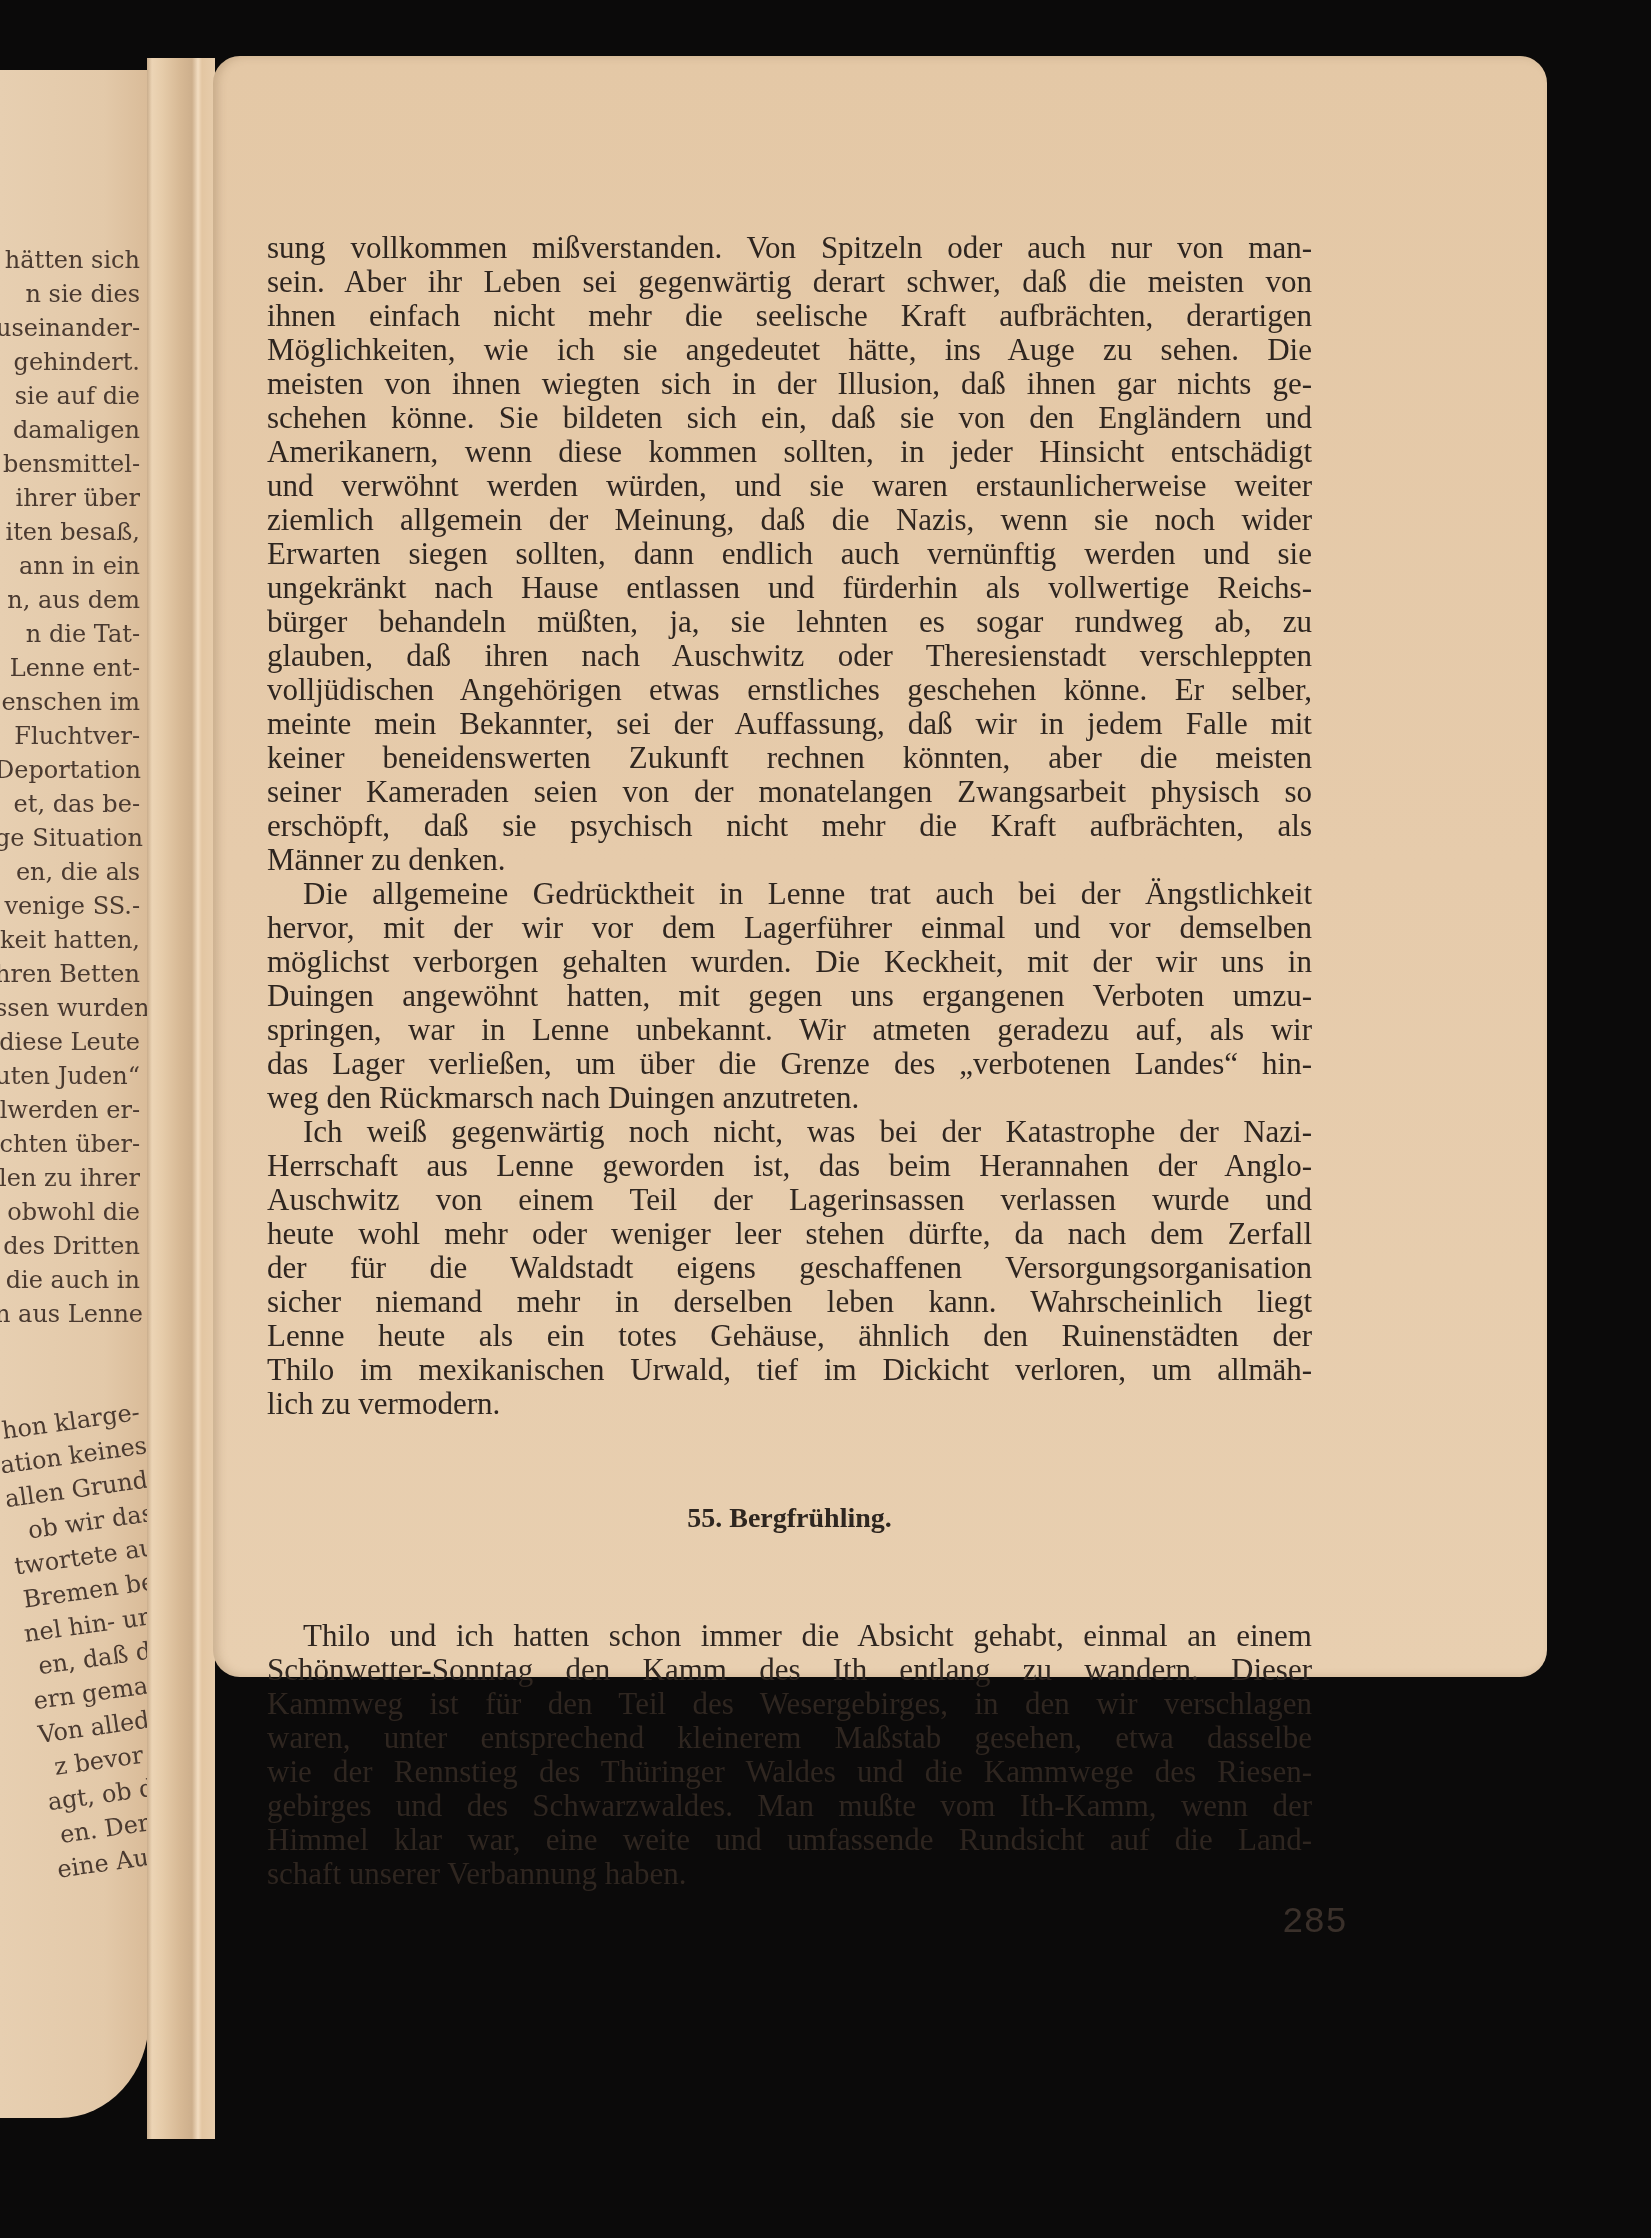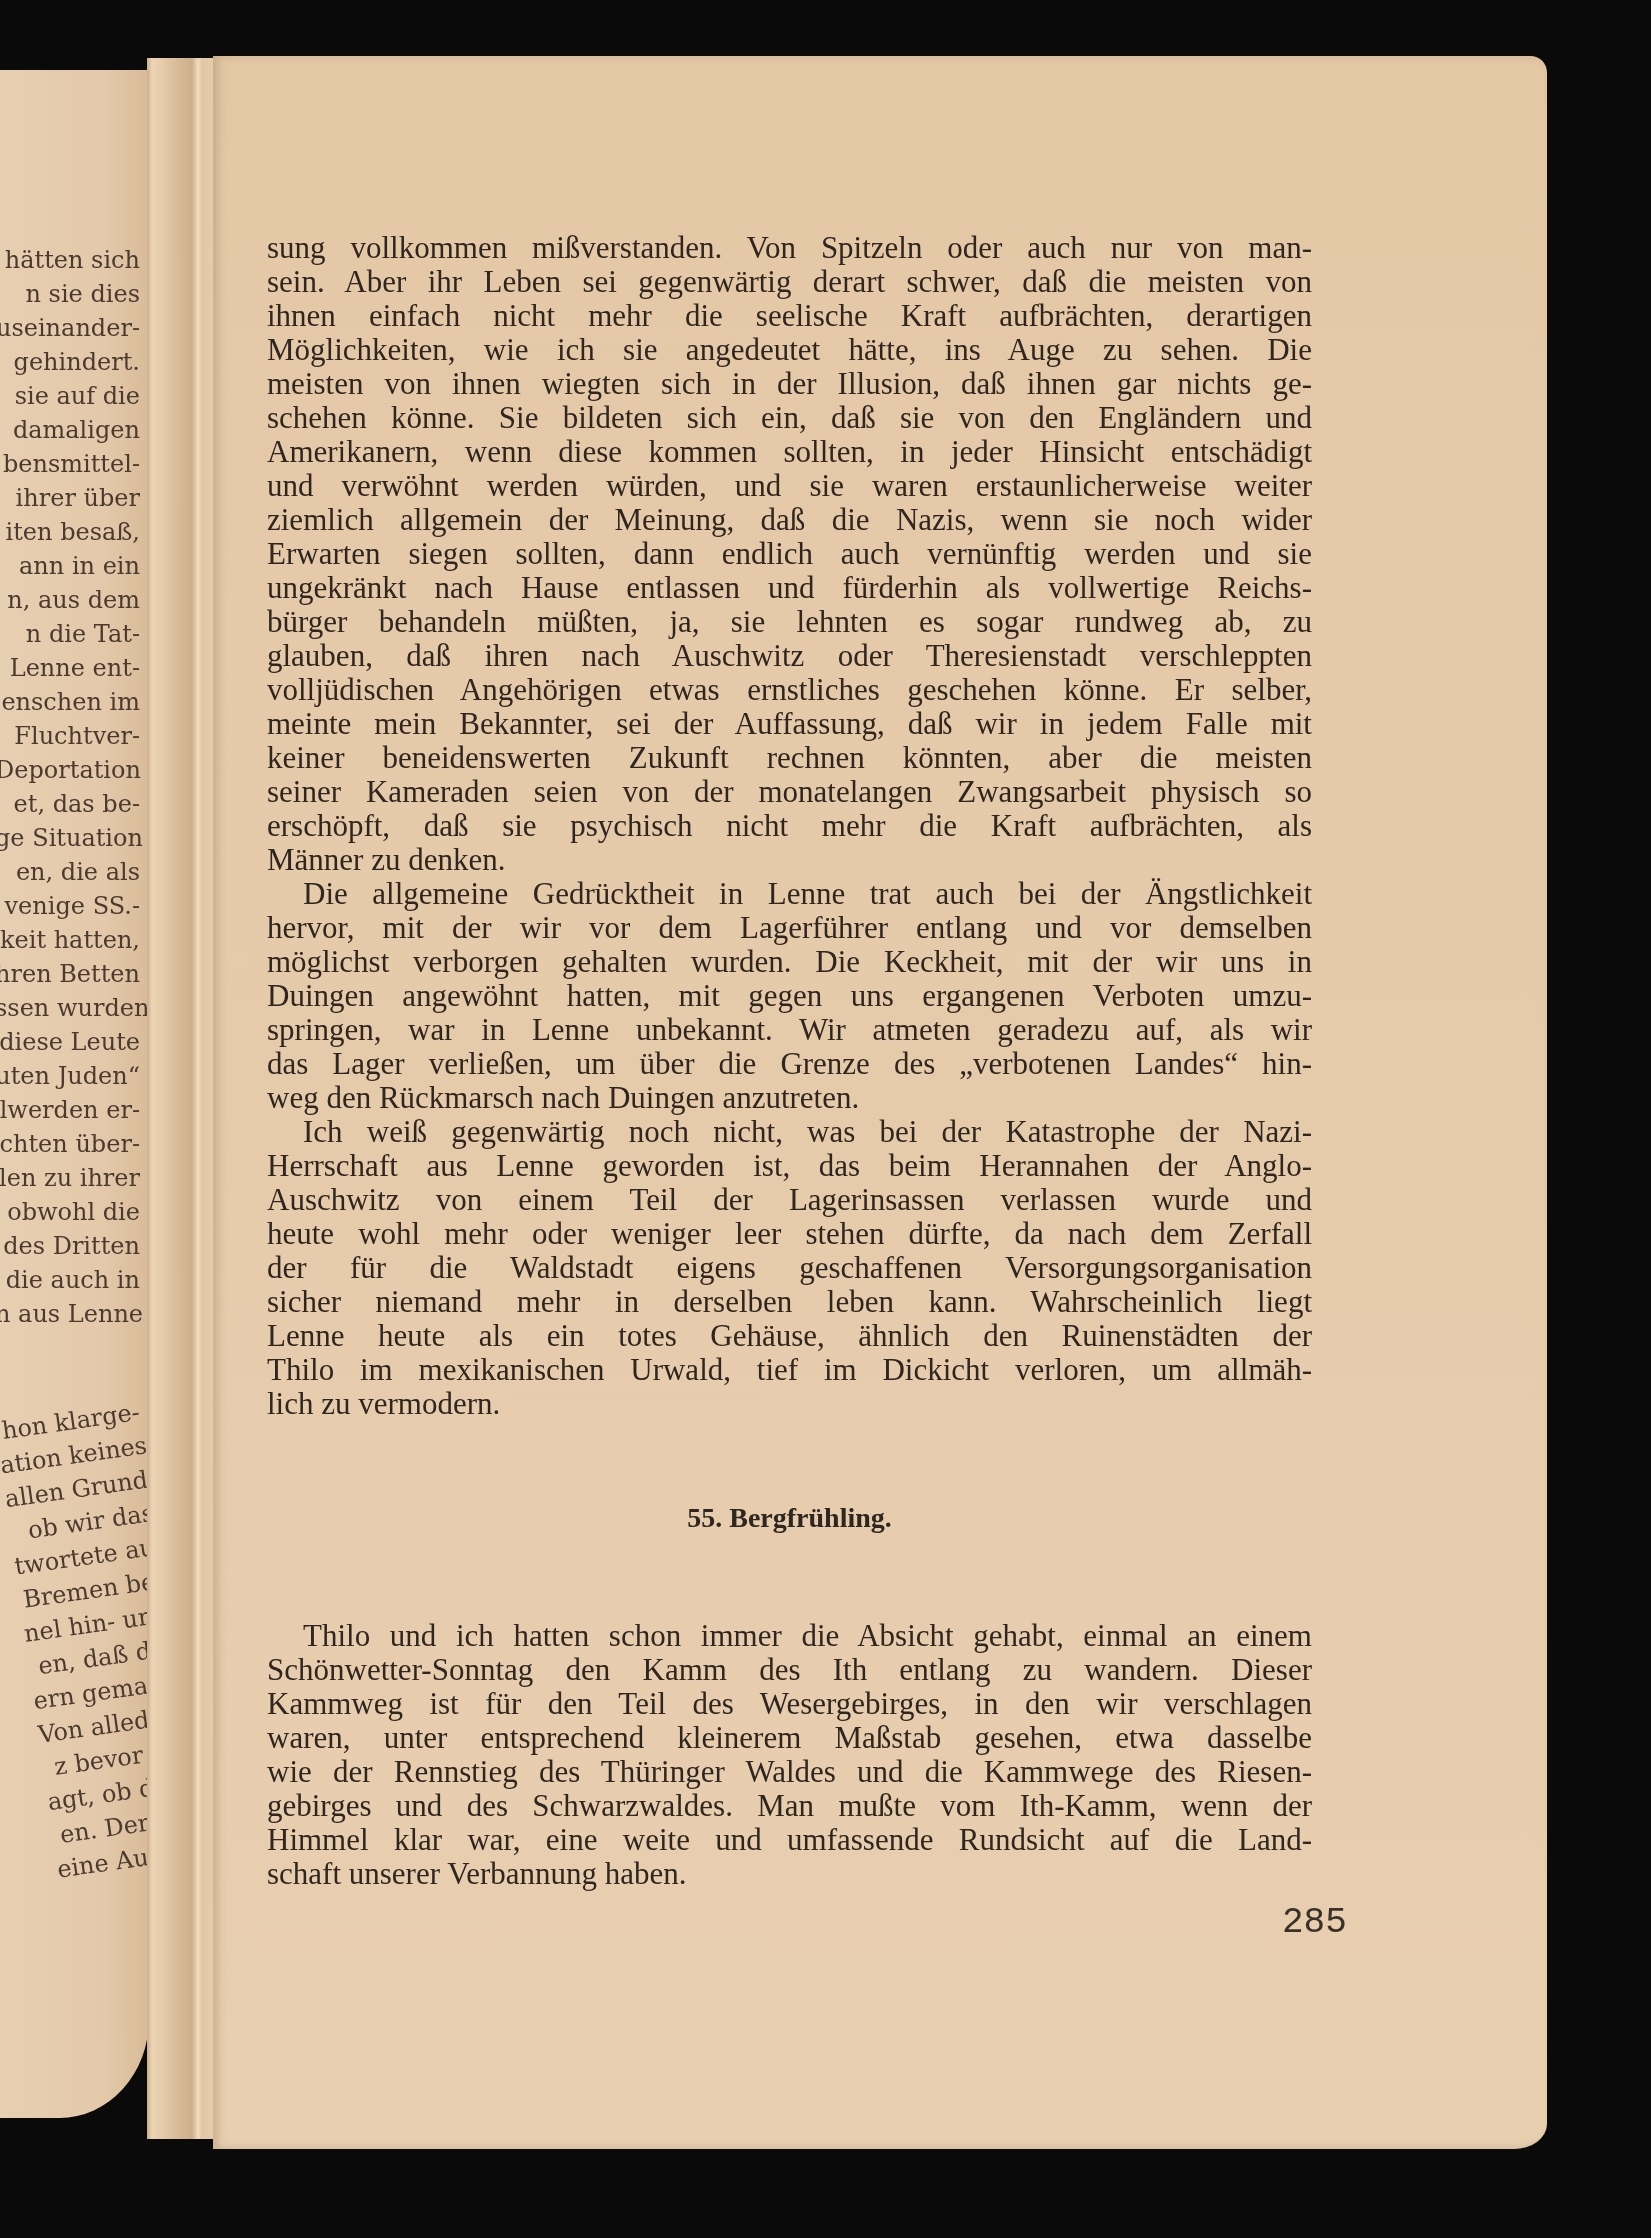--- a/index.html
+++ b/index.html
@@ -25,25 +25,26 @@
     .left-lines.lower { top: 1325px; transform: rotate(-8deg); transform-origin: right top; right: 11.6px; left: auto; }
     
     .gutter {
       position: absolute; left: 147px; top: 58px; width: 68px; height: 2081px;
       background: linear-gradient(90deg,
         #c9ad8c 0px, #ecd4b5 5px, #e6ccaa 15px, #d7b995 33px,
         #cdaf8c 45px, #f2dcc0 51px, #e3c6a2 55px, #e7cdac 68px);
     }
     
     .right-page {
-      position: absolute; left: 213px; top: 56px; width: 1334px; height: 2093px;
+      position: absolute; left: 213px; top: 56px; width: 1334px; height: 1621px;
       background: linear-gradient(180deg, #e4c8a6 0%, #e6cbab 50%, #e8cfb0 100%);
       border-top-right-radius: 16.5px;
       border-bottom-right-radius: 33px 25px;
       box-shadow: inset 5px 0 8.3px rgba(120,90,60,0.25);
+      border-radius: 27px;
     }
     .text-block {
       position: absolute; left: 54px; top: 175px; width: 1045px;
       font-size: 31px; line-height: 34px; color: #2f2620;
     }
     .text-block .line { display: block; text-align: justify; text-align-last: justify; white-space: nowrap; height: 34px; }
     .text-block .line.last { text-align-last: left; }
     .text-block .line.indent { padding-left: 36px; }
     .heading {
       position: absolute; left: 54px; top: 1446px; width: 1045px; text-align: center;
@@ -128,21 +129,21 @@
       <span class="line">ungekränkt nach Hause entlassen und fürderhin als vollwertige Reichs-</span>
       <span class="line">bürger behandeln müßten, ja, sie lehnten es sogar rundweg ab, zu</span>
       <span class="line">glauben, daß ihren nach Auschwitz oder Theresienstadt verschleppten</span>
       <span class="line">volljüdischen Angehörigen etwas ernstliches geschehen könne. Er selber,</span>
       <span class="line">meinte mein Bekannter, sei der Auffassung, daß wir in jedem Falle mit</span>
       <span class="line">keiner beneidenswerten Zukunft rechnen könnten, aber die meisten</span>
       <span class="line">seiner Kameraden seien von der monatelangen Zwangsarbeit physisch so</span>
       <span class="line">erschöpft, daß sie psychisch nicht mehr die Kraft aufbrächten, als</span>
       <span class="line last">Männer zu denken.</span>
       <span class="line indent">Die allgemeine Gedrücktheit in Lenne trat auch bei der Ängstlichkeit</span>
-      <span class="line">hervor, mit der wir vor dem Lagerführer entlang und vor demselben</span>
+      <span class="line">hervor, mit der wir vor dem Lagerführer einmal und vor demselben</span>
       <span class="line">möglichst verborgen gehalten wurden. Die Keckheit, mit der wir uns in</span>
       <span class="line">Duingen angewöhnt hatten, mit gegen uns ergangenen Verboten umzu-</span>
       <span class="line">springen, war in Lenne unbekannt. Wir atmeten geradezu auf, als wir</span>
       <span class="line">das Lager verließen, um über die Grenze des „verbotenen Landes“ hin-</span>
       <span class="line last">weg den Rückmarsch nach Duingen anzutreten.</span>
       <span class="line indent">Ich weiß gegenwärtig noch nicht, was bei der Katastrophe der Nazi-</span>
       <span class="line">Herrschaft aus Lenne geworden ist, das beim Herannahen der Anglo-</span>
       <span class="line">Auschwitz von einem Teil der Lagerinsassen verlassen wurde und</span>
       <span class="line">heute wohl mehr oder weniger leer stehen dürfte, da nach dem Zerfall</span>
       <span class="line">der für die Waldstadt eigens geschaffenen Versorgungsorganisation</span>

